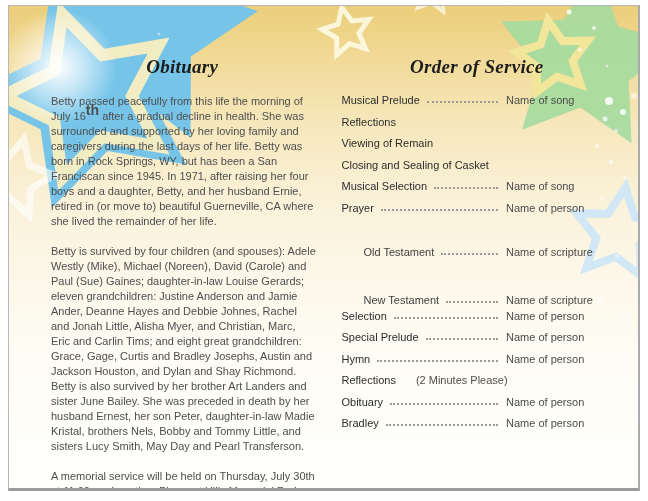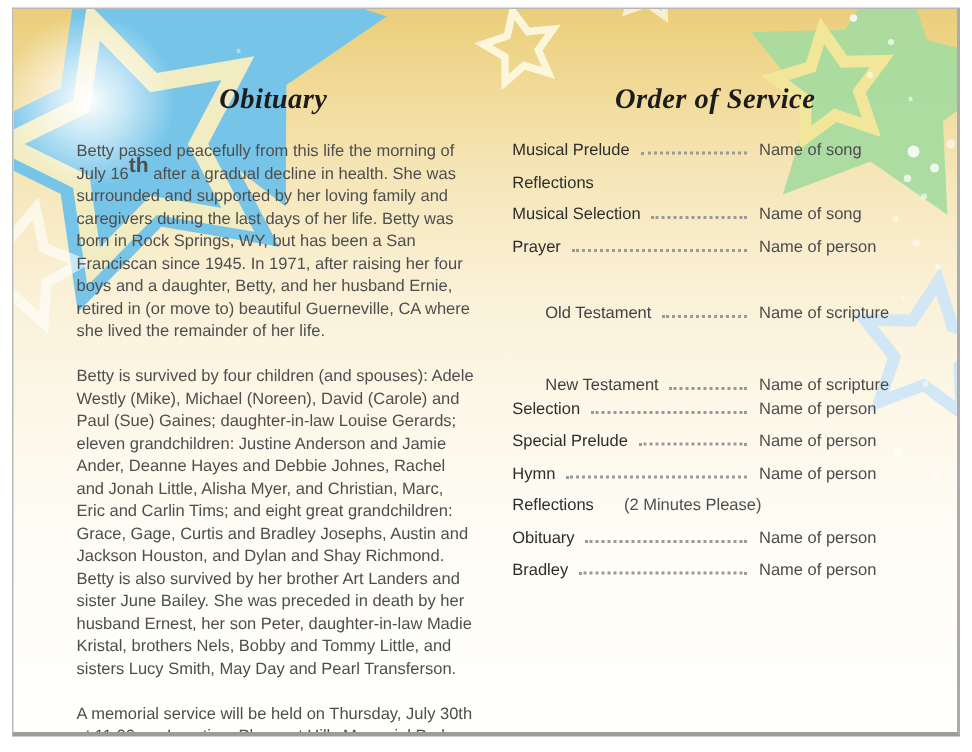--- a/index.html
+++ b/index.html
@@ -92,20 +92,26 @@
       <div class="rows" id="service-rows">
           <div class="row">
             <span class="label">Musical Prelude</span>
             <span class="dots"></span>
             <span class="value">Name of song</span>
           </div>
           <div class="row">
             <span class="label">Reflections</span>
           </div>
           <div class="row">
+            <span class="label">Viewing of Remain</span>
+          </div>
+          <div class="row">
+            <span class="label">Closing and Sealing of Casket</span>
+          </div>
+          <div class="row">
             <span class="label">Musical Selection</span>
             <span class="dots"></span>
             <span class="value">Name of song</span>
           </div>
           <div class="row">
             <span class="label">Prayer</span>
             <span class="dots"></span>
             <span class="value">Name of person</span>
           </div>
           <div class="subrows">

